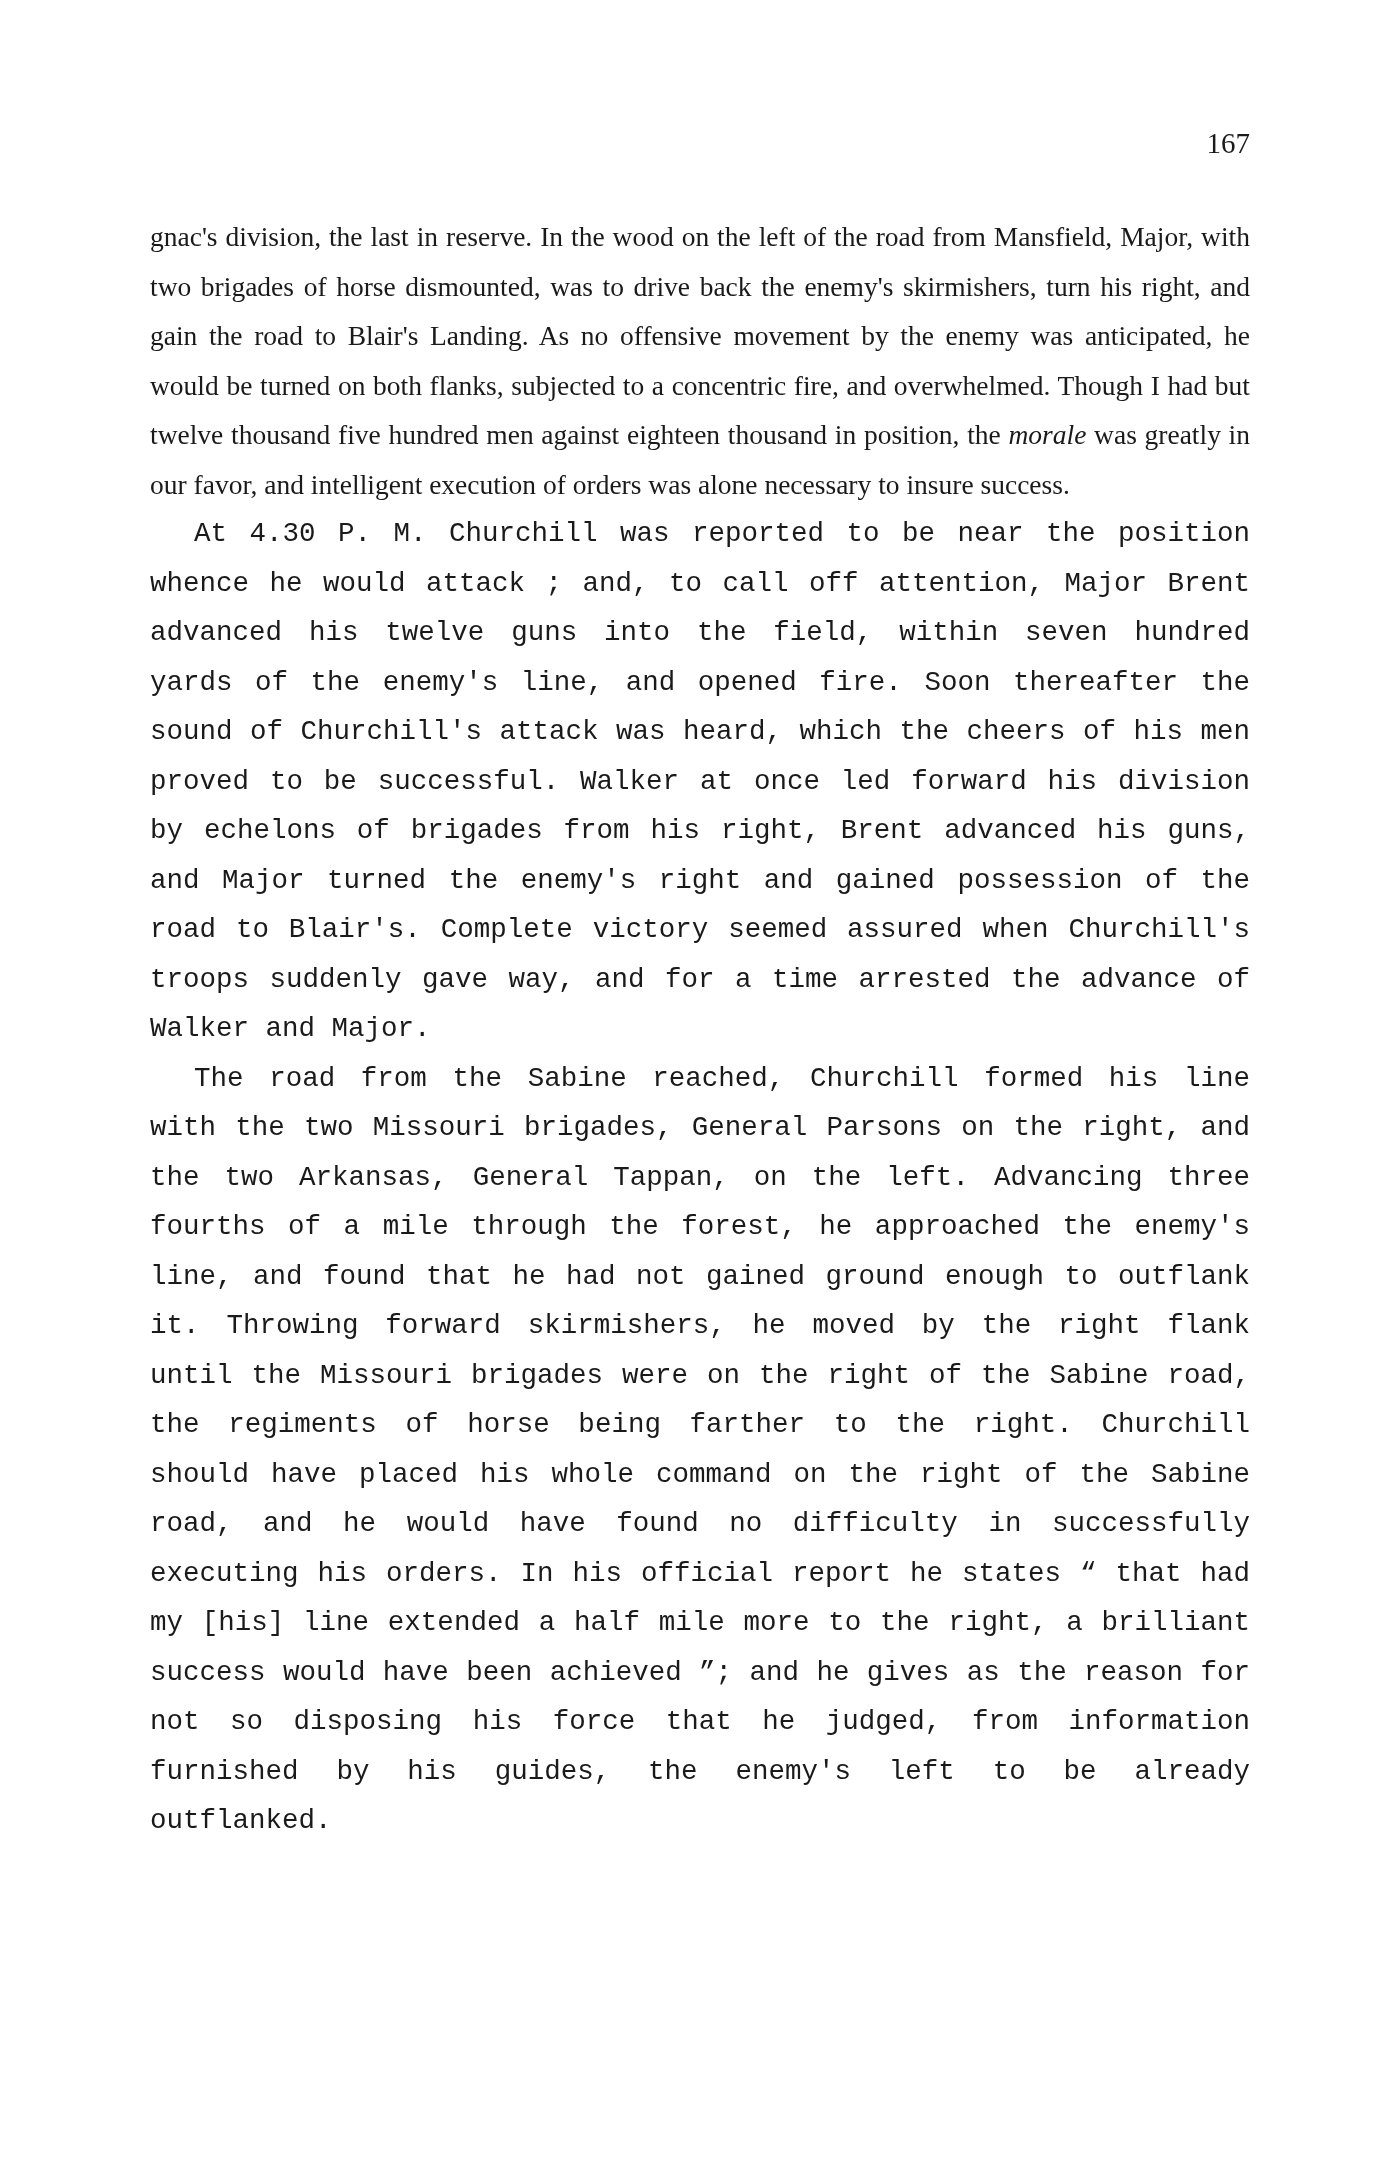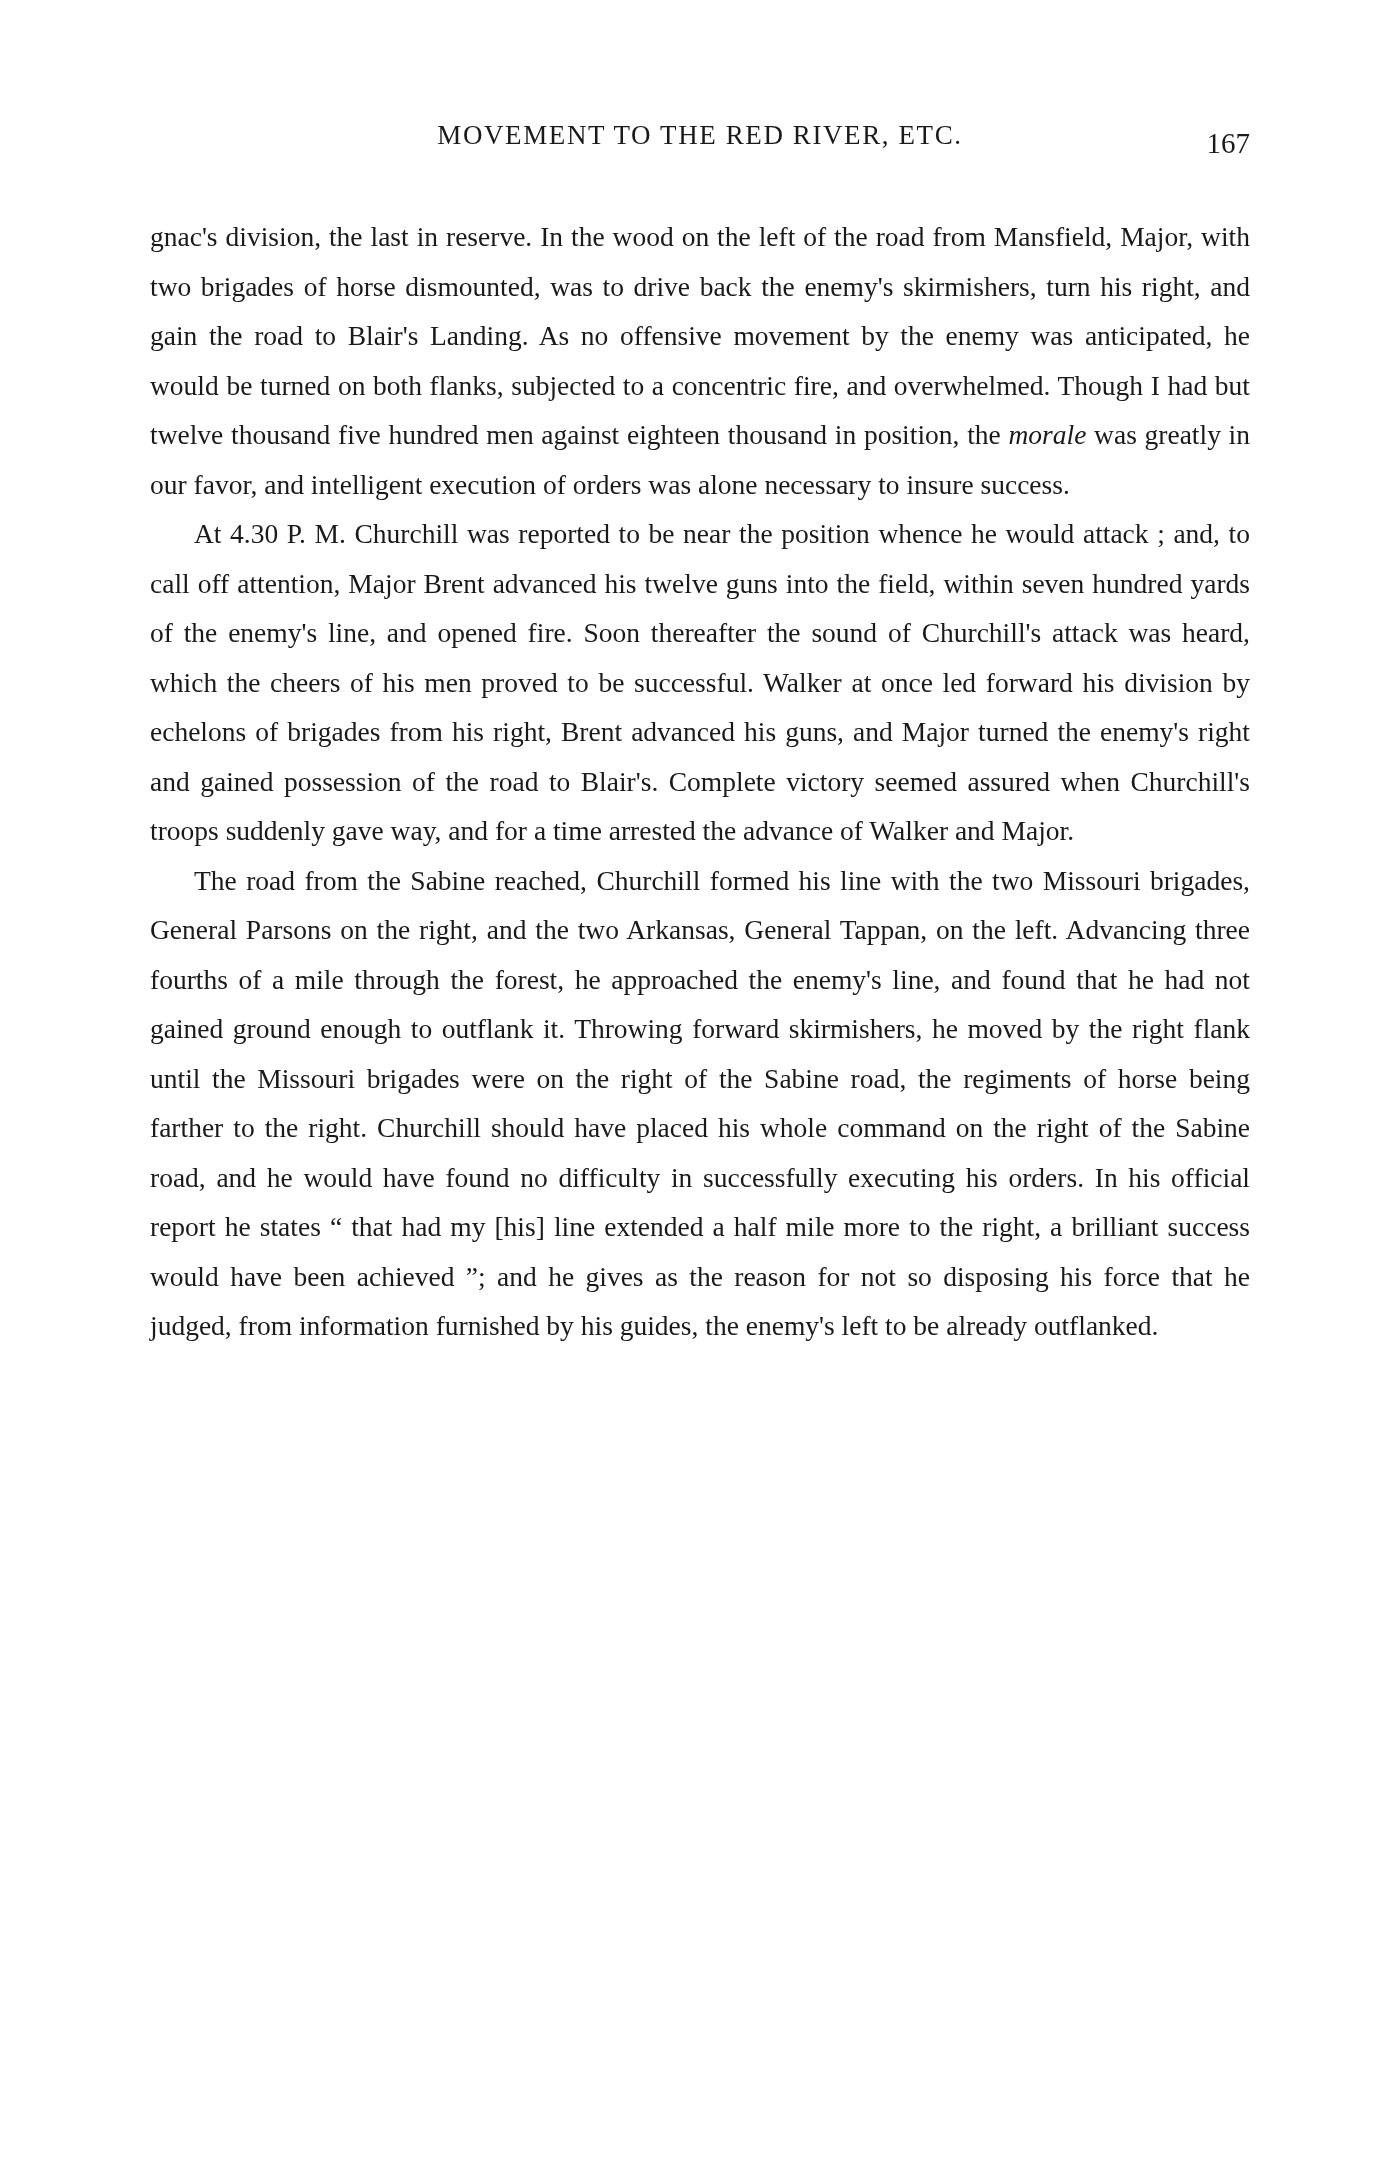--- a/index.html
+++ b/index.html
@@ -49,32 +49,32 @@
     line-height: 49.5px;
     text-align: justify;
     text-justify: inter-word;
     hyphens: none;
   }
   .body-text p {
     margin: 0;
   }
   .body-text p.indent {
     text-indent: 44px;
+    font-family: Liberation Mono, monospace;
   }
   .ital {
     font-style: italic;
   }
 </style>
 </head>
 <body>
 
 <div class="page">
 
   <div class="header">
-    <div class="running-title">MOVEMENT TO THE RED RIVER, ETC.</div>
     <div class="folio">167</div>
   </div>
 
   <div class="body-text">
 
     <p><span>gnac's division, the last in reserve.  In the wood on the left of the road from Mansfield, Major, with two brigades of horse dismounted, was to drive back the enemy's skirmishers, turn his right, and gain the road to Blair's Landing.  As no offensive movement by the enemy was anticipated, he would be turned on both flanks, subjected to a concentric fire, and overwhelmed.  Though I had but twelve thousand five hundred men against eighteen thousand in position, the </span><span class="ital">morale</span><span> was greatly in our favor, and intelligent execution of orders was alone necessary to insure success.</span></p>
 
     <p class="indent">At 4.30 P. M. Churchill was reported to be near the position whence he would attack ; and, to call off attention, Major Brent advanced his twelve guns into the field, within seven hundred yards of the enemy's line, and opened fire.  Soon thereafter the sound of Churchill's attack was heard, which the cheers of his men proved to be successful.  Walker at once led forward his division by echelons of brigades from his right, Brent advanced his guns, and Major turned the enemy's right and gained possession of the road to Blair's.  Complete victory seemed assured when Churchill's troops suddenly gave way, and for a time arrested the advance of Walker and Major.</p>
 
     <p class="indent">The road from the Sabine reached, Churchill formed his line with the two Missouri brigades, General Parsons on the right, and the two Arkansas, General Tappan, on the left.  Advancing three fourths of a mile through the forest, he approached the enemy's line, and found that he had not gained ground enough to outflank it.  Throwing forward skirmishers, he moved by the right flank until the Missouri brigades were on the right of the Sabine road, the regiments of horse being farther to the right.  Churchill should have placed his whole command on the right of the Sabine road, and he would have found no difficulty in successfully executing his orders.  In his official report he states “ that had my [his] line extended a half mile more to the right, a brilliant success would have been achieved ”; and he gives as the reason for not so disposing his force that he judged, from information furnished by his guides, the enemy's left to be already outflanked.</p>

